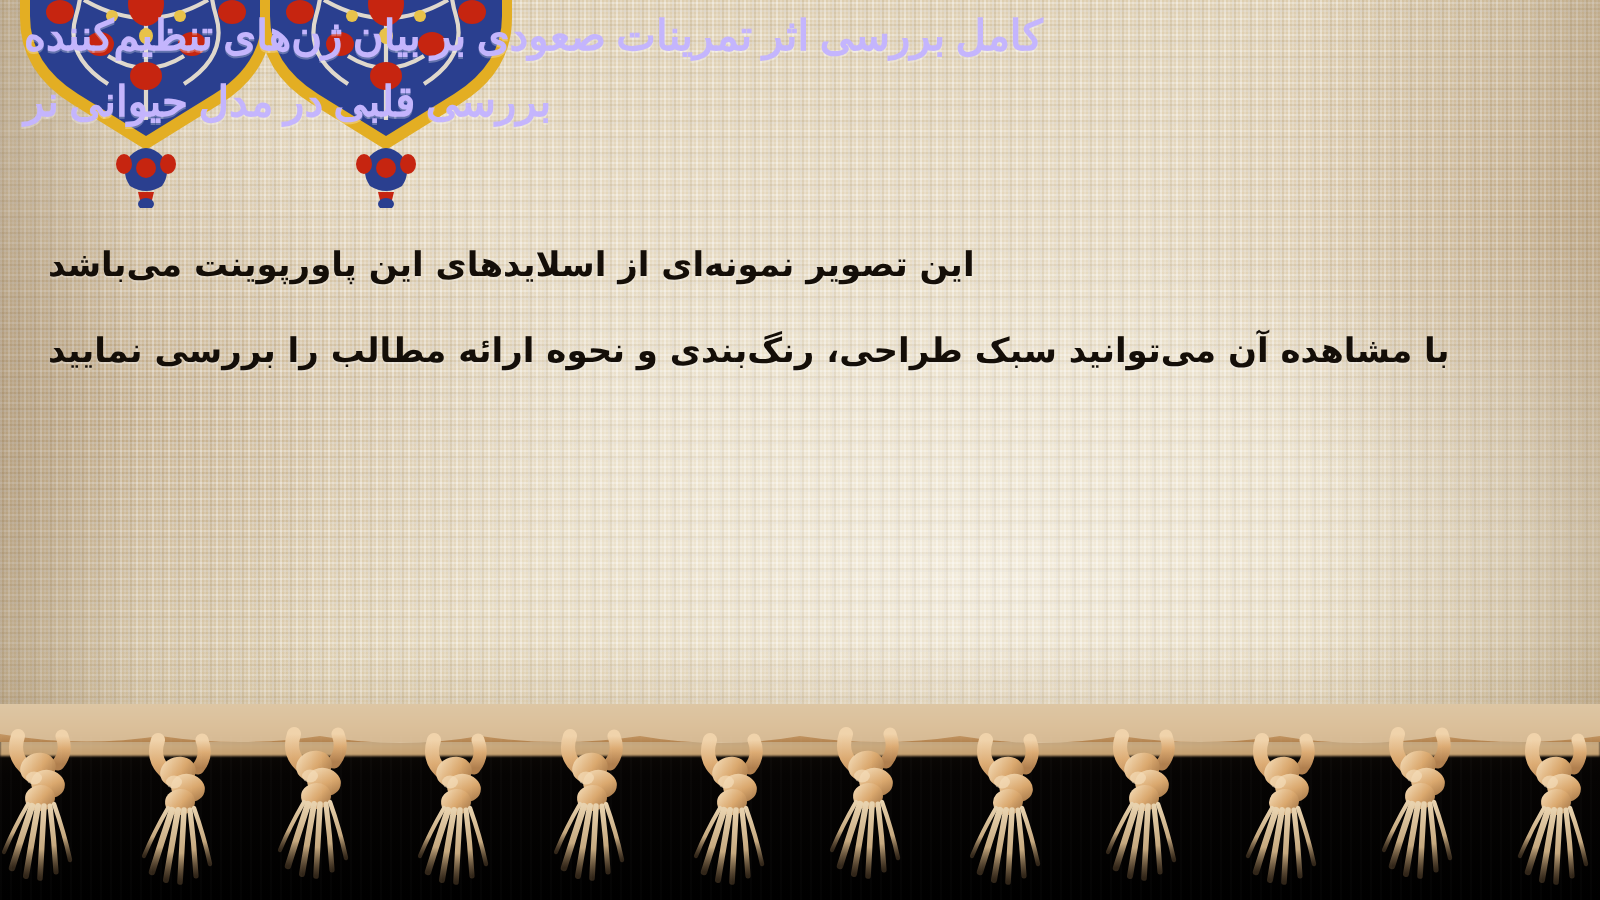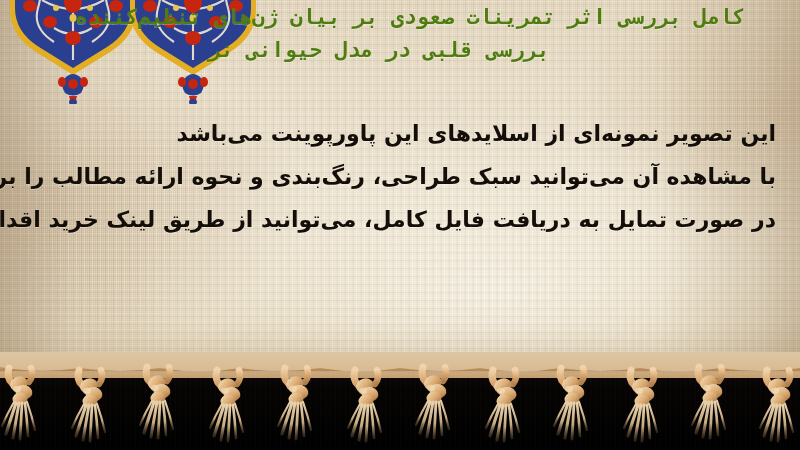--- a/index.html
+++ b/index.html
@@ -65,49 +65,49 @@
   }
   .orn-a { left: 8px; }
   .orn-b { left: 128px; }
 
   
   .title-block {
     position: absolute;
     top: 2px;
     right: 18px;
     width: 770px;
-    text-align: center;
-    color: #4d7c0f;
-    font-family: Liberation Mono, monospace;
+    text-align: left;
+    color: #c4b5fd;
+    font-family: Liberation Serif, serif;
     font-weight: bold;
     font-size: 21px;
     line-height: 33px;
     letter-spacing: -0.2px;
     text-shadow: 0 1px 0 rgba(255,255,255,0.28);
     direction: rtl;
     white-space: nowrap;
   }
   .title-line-1 {
     margin-right: -26px;
   }
   .title-line-2 {
     margin-right: 36px;
   }
 
   .body-block {
     position: absolute;
     top: 112px;
     right: 24px;
     width: 752px;
-    text-align: right;
+    text-align: left;
     direction: rtl;
     color: #140e08;
     font-family: "DejaVu Sans", sans-serif;
     font-weight: bold;
-    font-size: 22px;
+    font-size: 17px;
     line-height: 43px;
     letter-spacing: -0.2px;
     text-shadow: 0 1px 0 rgba(255,255,255,0.26);
     white-space: nowrap;
   }
 
   
   .black-band {
     position: absolute;
     left: 0;
@@ -257,21 +257,20 @@
   </div>
 
   <div class="title-block">
     <div class="title-line-1">کامل بررسی اثر تمرینات صعودی بر بیان ژن‌های تنظیم‌کننده</div>
     <div class="title-line-2">بررسی قلبی در مدل حیوانی نر</div>
   </div>
 
   <div class="body-block">
     <div>این تصویر نمونه‌ای از اسلایدهای این پاورپوینت می‌باشد</div>
     <div>با مشاهده آن می‌توانید سبک طراحی، رنگ‌بندی و نحوه ارائه مطالب را بررسی نمایید</div>
-    <div>در صورت تمایل به دریافت فایل کامل، می‌توانید از طریق لینک خرید اقدام فرمایید</div>
   </div>
 
   <div class="black-band"></div>
   <div class="fringe-header"></div>
 
   <div class="fringe-row">
     <svg width="800" height="98" viewBox="0 0 800 98">
       <defs>
         <linearGradient id="ropeG" x1="0" y1="0" x2="0" y2="1">
           <stop offset="0%" stop-color="#f0d3ab"></stop>

